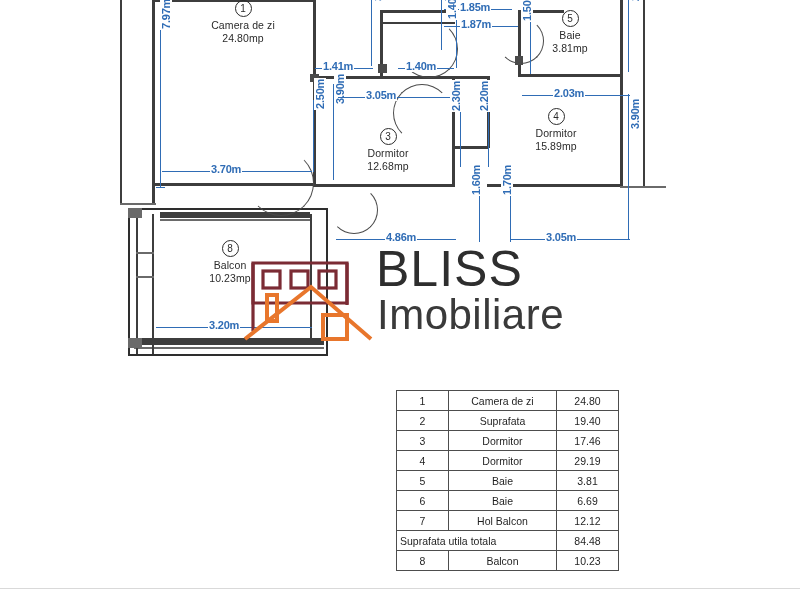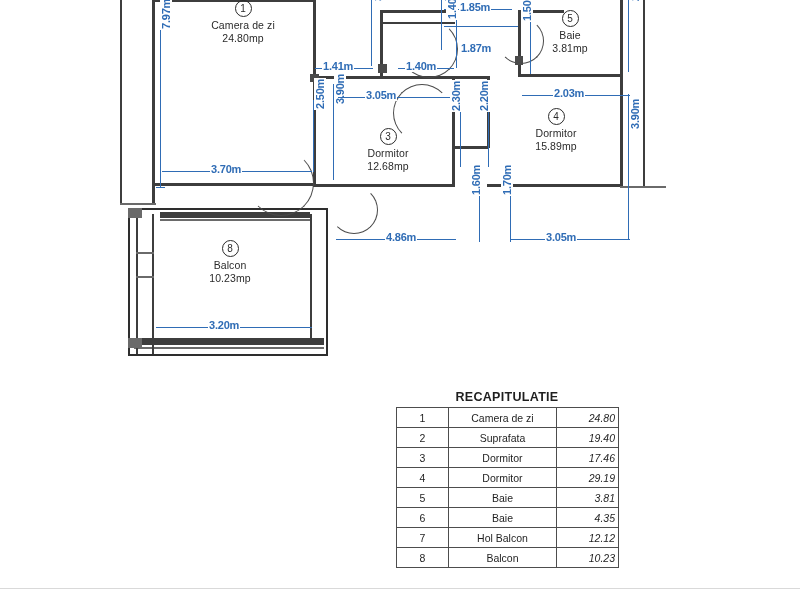--- a/index.html
+++ b/index.html
@@ -146,21 +146,21 @@
   }
   #recap td {
     border: 1px solid #4d4d4d;
     font-size: 10.5px;
     color: #1f1f1f;
     height: 20px;
     padding: 0 3px;
   }
   .c-no    { width: 52px;  text-align: center; }
   .c-name  { width: 108px; text-align: center; }
-  .c-val   { width: 62px;  text-align: right; padding-left: 8px; font-style: italic; }
+  .c-val   { width: 62px;  text-align: center; padding-left: 8px; }
   .c-total { text-align: left; padding-left: 6px; }
 
   .bottom-rule {
     position: absolute;
     left: 0; top: 588px;
     width: 800px; height: 1px;
     background: #d9d9d9;
   }
 </style>
 </head>
@@ -254,21 +254,21 @@
     <div class="dim-h" style="left:398px;top:68px;width:56px;"></div>
     <div class="dim-text" style="left:405px;top:60px;">1.40m</div>
 
     <div class="dim-h" style="left:338px;top:97px;width:116px;"></div>
     <div class="dim-text" style="left:365px;top:89px;">3.05m</div>
 
     <div class="dim-h" style="left:444px;top:9px;width:68px;"></div>
     <div class="dim-text" style="left:459px;top:1px;">1.85m</div>
 
     <div class="dim-h" style="left:444px;top:26px;width:74px;"></div>
-    <div class="dim-text" style="left:460px;top:18px;margin-top:24px;">1.87m</div>
+    <div class="dim-text" style="left:460px;top:18px;">1.87m</div>
 
     <div class="dim-v" style="left:456px;top:20px;height:48px;"></div>
     <div class="dim-text vert" style="left:446px;top:20px;">1.40m</div>
 
     <div class="dim-v" style="left:530px;top:22px;height:52px;"></div>
     <div class="dim-text vert" style="left:521px;top:22px;">1.50m</div>
 
     <div class="dim-v" style="left:628px;top:0px;height:72px;"></div>
     <div class="dim-text vert" style="left:629px;top:2px;">2.23m</div>
 
@@ -323,23 +323,43 @@
       <span class="rarea">3.81mp</span>
     </div>
 
     <div class="room-label" style="left:180px;top:240px;width:100px;">
       <span class="badge">8</span>
       <span class="rname">Balcon</span>
       <span class="rarea">10.23mp</span>
     </div>
   </div>
 
+  <div id="watermark">
+    <svg width="340" height="118" viewBox="0 0 340 118">
+
+      <g stroke="#7b2b34" stroke-width="3.2" fill="none">
+        <path d="M10 20 H104 V60 H10 Z"></path>
+        <rect x="20" y="28" width="17" height="17"></rect>
+        <rect x="48" y="28" width="17" height="17"></rect>
+        <rect x="76" y="28" width="17" height="17"></rect>
+        <path d="M10 20 V88"></path>
+        <path d="M104 20 V62"></path>
+      </g>
+
+      <g stroke="#e8762c" stroke-width="4" fill="none" stroke-linejoin="miter">
+        <path d="M2 96 L68 44 L128 96"></path>
+        <rect x="24" y="52" width="10" height="26"></rect>
+        <rect x="80" y="72" width="24" height="24"></rect>
+      </g>
+    </svg>
+    <div class="wm-text-bliss">BLISS</div>
+    <div class="wm-text-imob">Imobiliare</div>
+  </div>
 
   <div id="recap">
-    <div class="recap-title">RECAPITULATIE</div>
     <table>
       <tbody>
         <tr>
           <td class="c-no">1</td>
           <td class="c-name">Camera de zi</td>
           <td class="c-val">24.80</td>
         </tr>
         <tr>
           <td class="c-no">2</td>
           <td class="c-name">Suprafata</td>
@@ -356,28 +376,32 @@
           <td class="c-val">29.19</td>
         </tr>
         <tr>
           <td class="c-no">5</td>
           <td class="c-name">Baie</td>
           <td class="c-val">3.81</td>
         </tr>
         <tr>
           <td class="c-no">6</td>
           <td class="c-name">Baie</td>
-          <td class="c-val">4.35</td>
+          <td class="c-val">6.69</td>
         </tr>
         <tr>
           <td class="c-no">7</td>
           <td class="c-name">Hol Balcon</td>
           <td class="c-val">12.12</td>
         </tr>
         <tr>
+          <td class="c-total" colspan="2">Suprafata utila totala</td>
+          <td class="c-val">84.48</td>
+        </tr>
+        <tr>
           <td class="c-no">8</td>
           <td class="c-name">Balcon</td>
           <td class="c-val">10.23</td>
         </tr>
       </tbody>
     </table>
   </div>
 
   <div class="bottom-rule"></div>
 </div>

